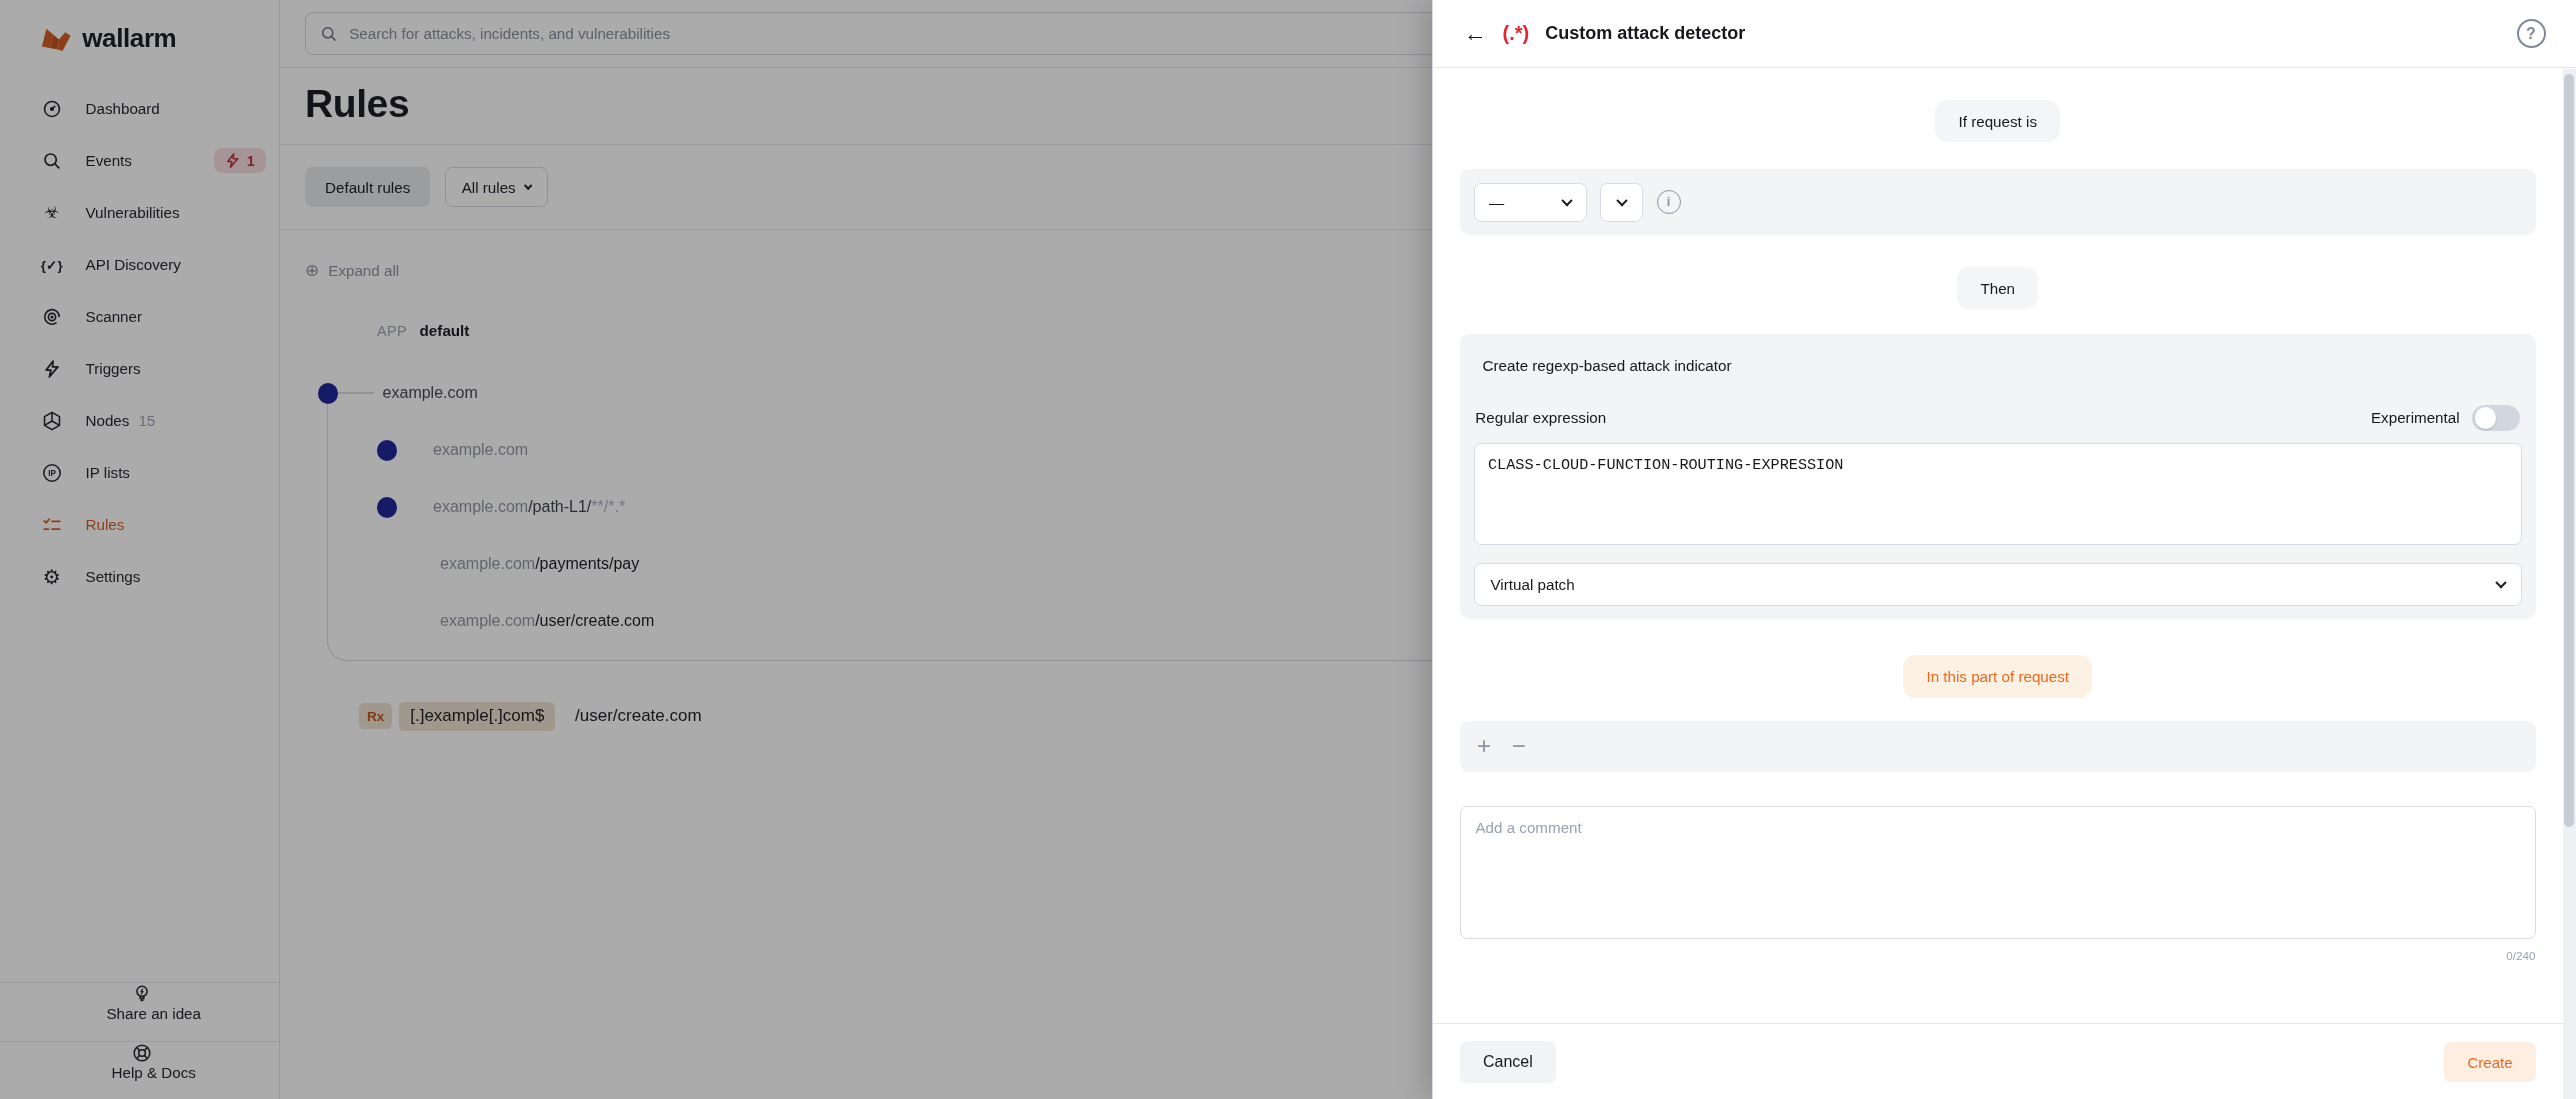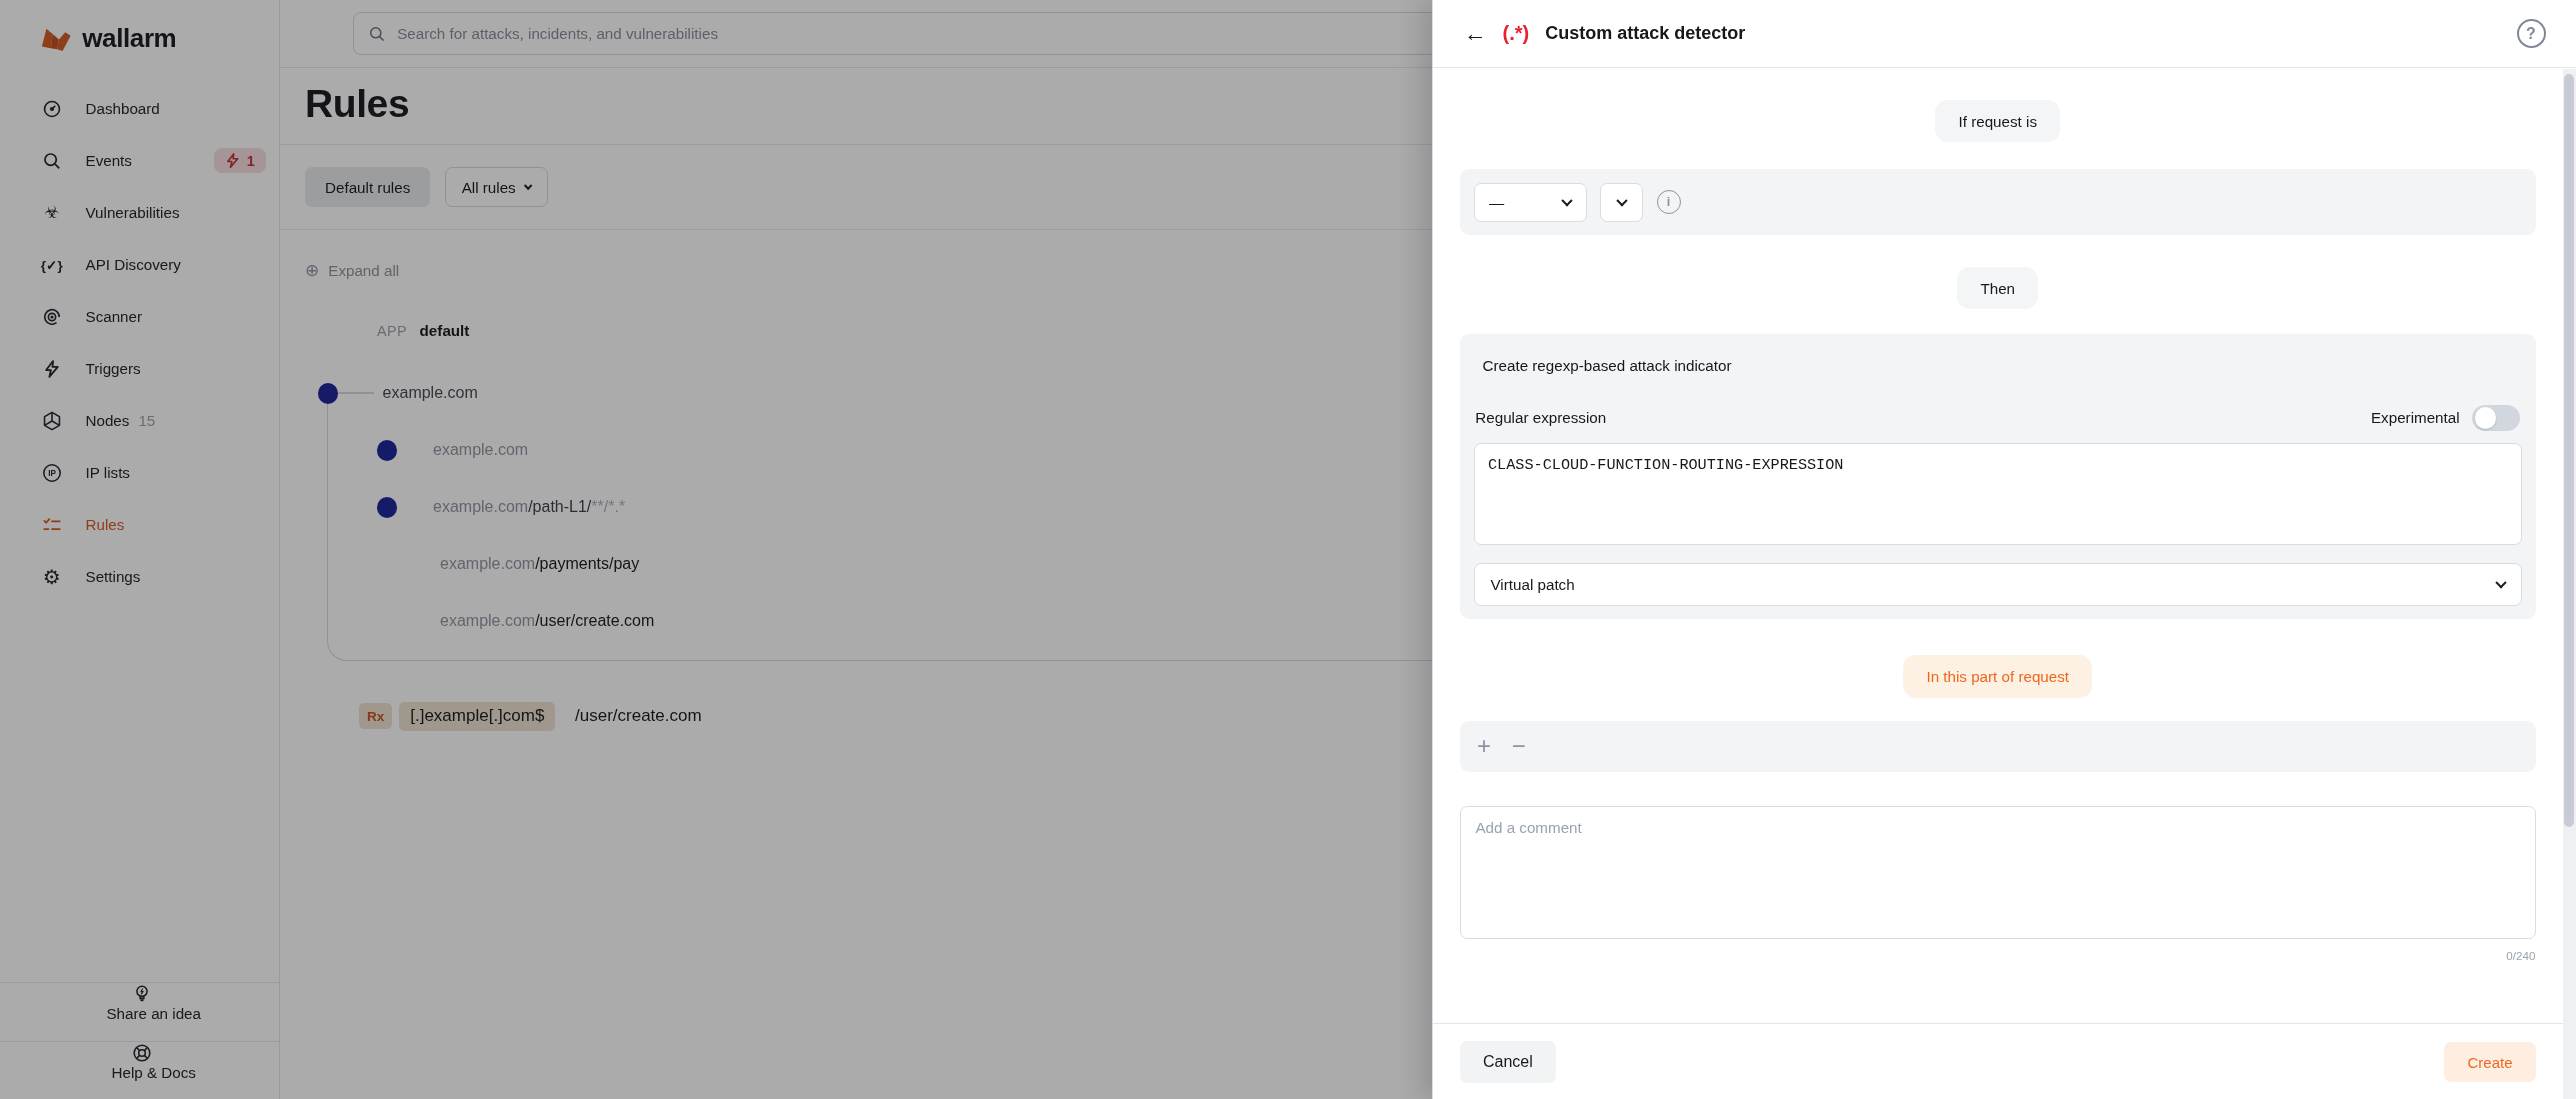--- a/index.html
+++ b/index.html
@@ -31,21 +31,21 @@
   .foot-item { display:flex; align-items:center; height:59px; padding:0 12.6px 0 41px;
     font-size:15.2px; color:#202329; border-top:0.9px solid #e7e9ed; cursor:pointer;flex-direction:column; }
   .foot-item .ic { width:21.5px; height:21.5px; display:flex; align-items:center; justify-content:center;
     margin-right:23px; }
 
   
   .main { position:relative; flex:1 1 auto; background:#fff; overflow:hidden; }
   .topbar { height:68px; border-bottom:0.9px solid #e3e5ea; display:flex; align-items:center;
     padding:0 0 0 25px; }
   .search-box { display:flex; align-items:center; gap:10.8px; width:1166px; height:43px;
-    border:0.9px solid #d5d8de; border-radius:8px; padding:0 14.4px; color:#8d929c;margin-left:48px; }
+    border:0.9px solid #d5d8de; border-radius:8px; padding:0 14.4px; color:#8d929c; }
   .search-box input { border:none; outline:none; flex:1; font-size:15.2px; color:#3a3e45;
     font-family:"Liberation Sans", sans-serif; background:transparent; }
   .search-box input::placeholder { color:#878d98; }
   .title-block { padding:14.4px 25px 18px 25px; border-bottom:0.9px solid #e7e9ed; }
   .page-title { font-size:39px; font-weight:700; letter-spacing:-0.4px; }
   .filter-block { padding:21.5px 25px; border-bottom:0.9px solid #e7e9ed; display:flex; gap:14.4px; }
   .btn-soft { background:#e9eaec; border:none; border-radius:7.2px; padding:10.8px 20px;
     font-size:15.2px; color:#17191d; cursor:pointer; font-family:inherit; }
   .btn-outline { background:#fff; border:0.9px solid #d5d8de; border-radius:7.2px; padding:10.8px 16px;
     font-size:15.2px; color:#17191d; cursor:pointer; display:flex; align-items:center; gap:9px;

